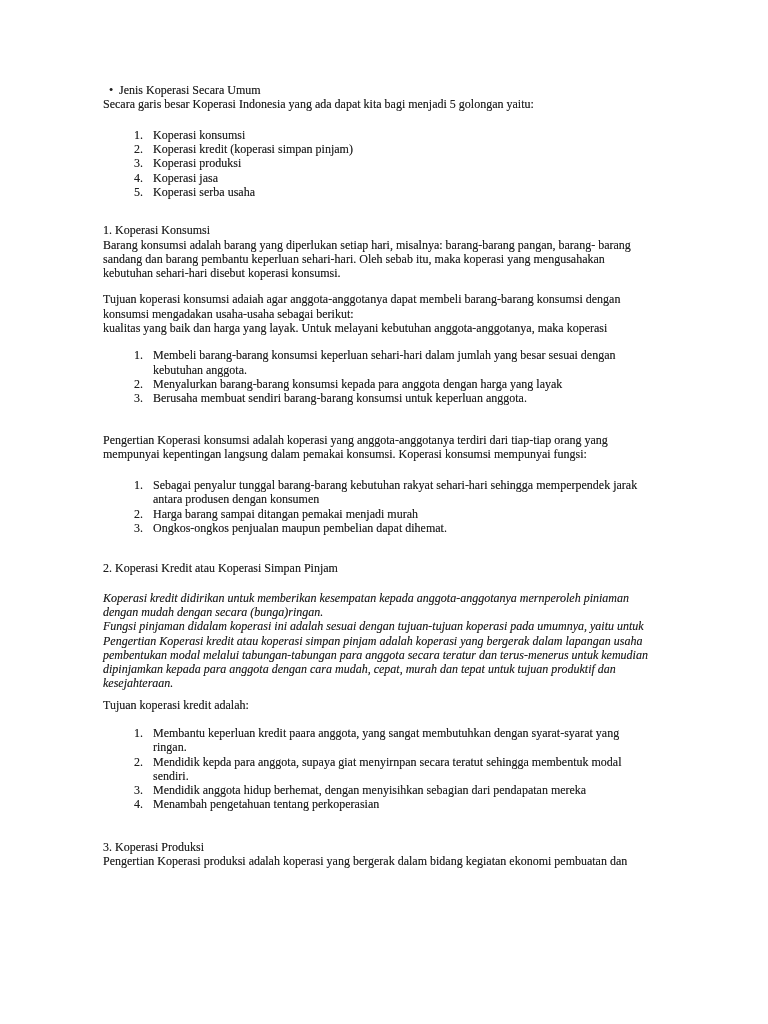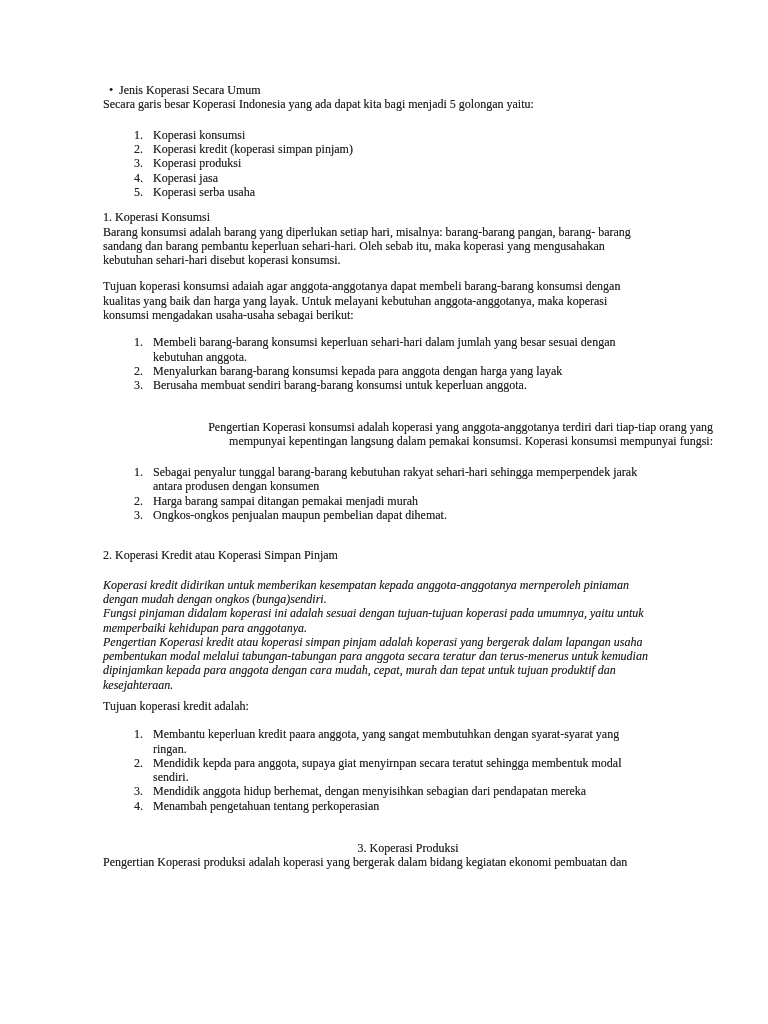--- a/index.html
+++ b/index.html
@@ -49,30 +49,30 @@
     flex: 0 0 19px;
     width: 19px;
     line-height: 14.3px;
     height: 14.3px;
     white-space: pre;
   }
   .li-lines { flex: 1 1 auto; }
 
   
   .intro-list   { margin-top: 17px; }
-  .s1-heading   { margin-top: 11px; }
+  .s1-heading   { margin-top: 24px; }
   .s1-para2     { margin-top: 12px; }
   .s1-list1     { margin-top: 13px; }
-  .s1-para3     { margin-top: 27px; text-align: right; }
+  .s1-para3     { margin-top: 27px; }
   .s1-list2     { margin-top: 17px; }
   .s2-heading   { margin-top: 26px; }
   .s2-para1     { margin-top: 15px; font-style: italic; }
   .s2-para2     { margin-top: 7px; }
   .s2-list      { margin-top: 14px; }
-  .s3-heading   { margin-top: 28px; text-align: center; }
+  .s3-heading   { margin-top: 28px; }
 </style>
 </head>
 <body>
 
 <div class="page">
   <div class="content">
 
     <div class="intro-head">
       <span class="bullet">•</span><span class="bold">Jenis Koperasi Secara Umum</span>
     </div>
@@ -112,22 +112,22 @@
     </div>
 
     <div class="ln bold s1-heading">1. Koperasi Konsumsi</div>
     <div>
       <div class="ln">Barang konsumsi adalah barang yang diperlukan setiap hari, misalnya: barang-barang pangan, barang- barang</div>
       <div class="ln">sandang dan barang pembantu keperluan sehari-hari. Oleh sebab itu, maka koperasi yang mengusahakan</div>
       <div class="ln">kebutuhan sehari-hari disebut koperasi konsumsi.</div>
     </div>
     <div class="s1-para2">
       <div class="ln">Tujuan koperasi konsumsi adaiah agar anggota-anggotanya dapat membeli barang-barang konsumsi dengan</div>
+      <div class="ln">konsumsi mengadakan usaha-usaha sebagai berikut:</div>
       <div class="ln">kualitas yang baik dan harga yang layak. Untuk melayani kebutuhan anggota-anggotanya, maka koperasi</div>
-      <div class="ln">konsumsi mengadakan usaha-usaha sebagai berikut:</div>
     </div>
 
     <div class="olist s1-list1">
       <div class="oli">
         <span class="num">1.</span>
         <div class="li-lines">
           <div class="ln">Membeli barang-barang konsumsi keperluan sehari-hari dalam jumlah yang besar sesuai dengan</div>
           <div class="ln">kebutuhan anggota.</div>
         </div>
       </div>
@@ -168,23 +168,22 @@
         <span class="num">3.</span>
         <div class="li-lines">
             <div class="ln">Ongkos-ongkos penjualan maupun pembelian dapat dihemat.</div>
           </div>
       </div>
     </div>
 
     <div class="ln bold s2-heading">2. Koperasi Kredit atau Koperasi Simpan Pinjam</div>
     <div class="s2-para1">
       <div class="ln">Koperasi kredit didirikan untuk memberikan kesempatan kepada anggota-anggotanya mernperoleh piniaman</div>
-      <div class="ln">dengan mudah dengan ongkos (bunga)sendiri.</div>
+      <div class="ln">dengan mudah dengan secara (bunga)ringan.</div>
       <div class="ln">Fungsi pinjaman didalam koperasi ini adalah sesuai dengan tujuan-tujuan koperasi pada umumnya, yaitu untuk</div>
-      <div class="ln">memperbaiki kehidupan para anggotanya.</div>
       <div class="ln">Pengertian Koperasi kredit atau koperasi simpan pinjam adalah koperasi yang bergerak dalam lapangan usaha</div>
       <div class="ln">pembentukan modal melalui tabungan-tabungan para anggota secara teratur dan terus-menerus untuk kemudian</div>
       <div class="ln">dipinjamkan kepada para anggota dengan cara mudah, cepat, murah dan tepat untuk tujuan produktif dan</div>
       <div class="ln">kesejahteraan.</div>
     </div>
     <div class="ln s2-para2">Tujuan koperasi kredit adalah:</div>
 
     <div class="olist s2-list">
       <div class="oli">
         <span class="num">1.</span>

